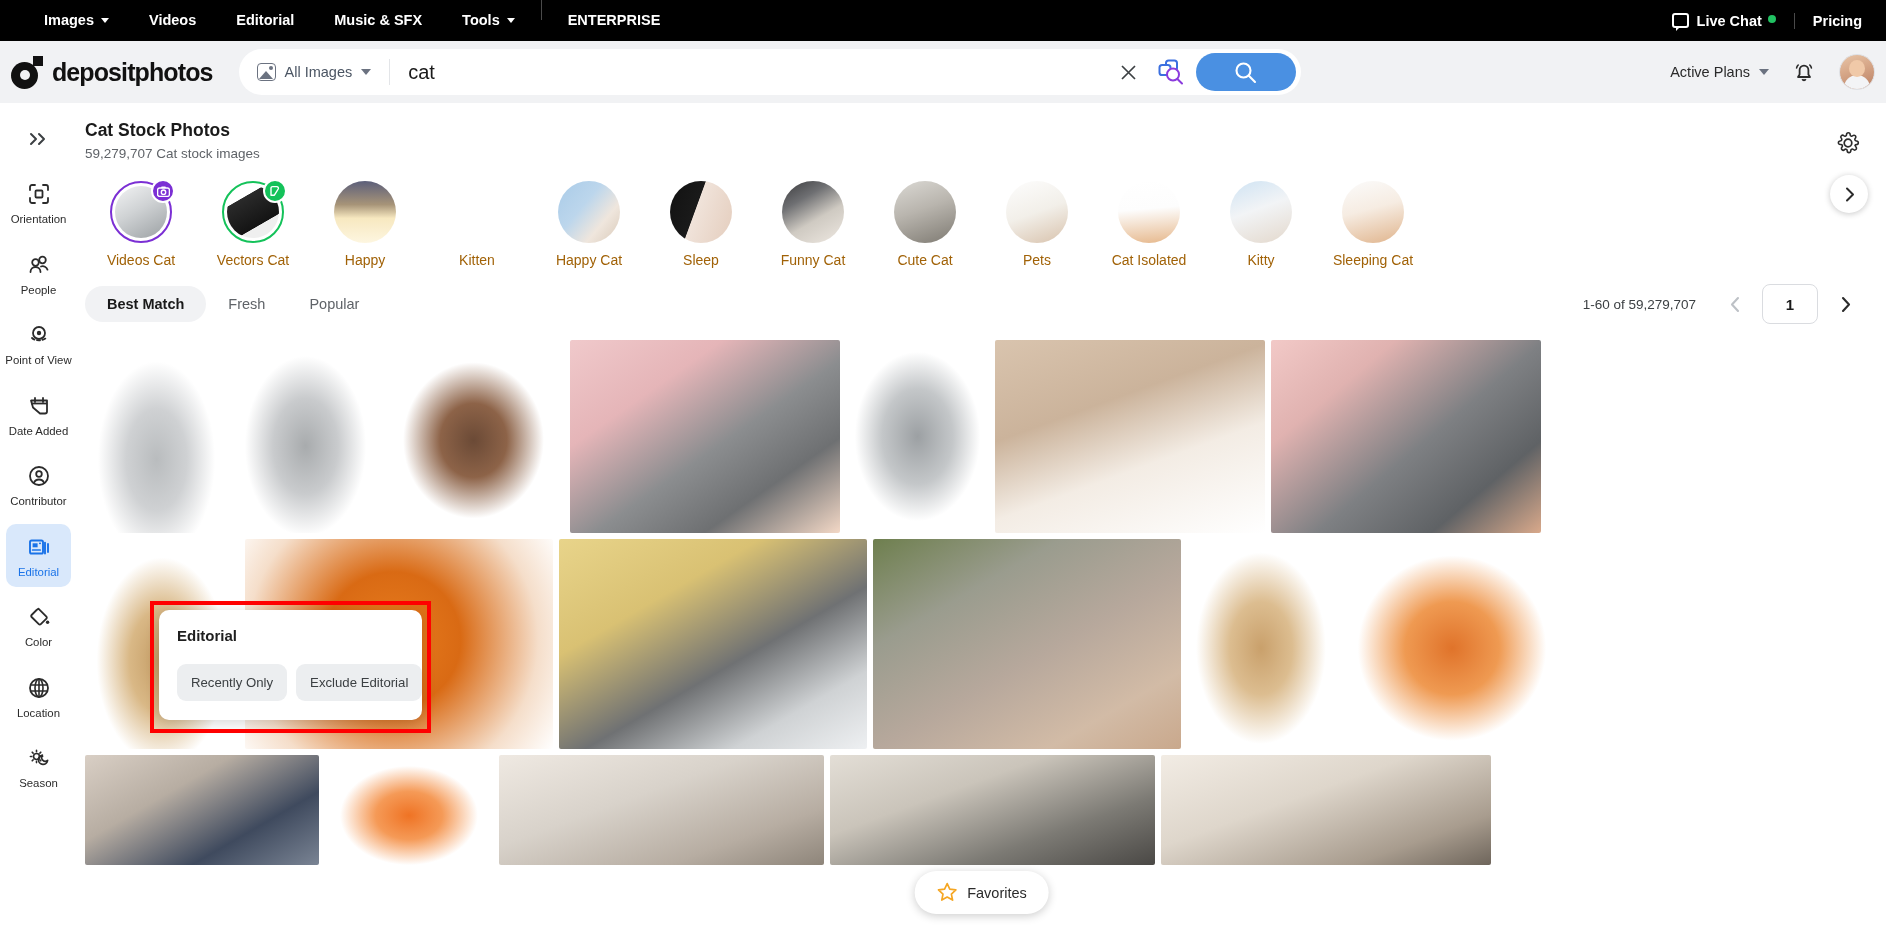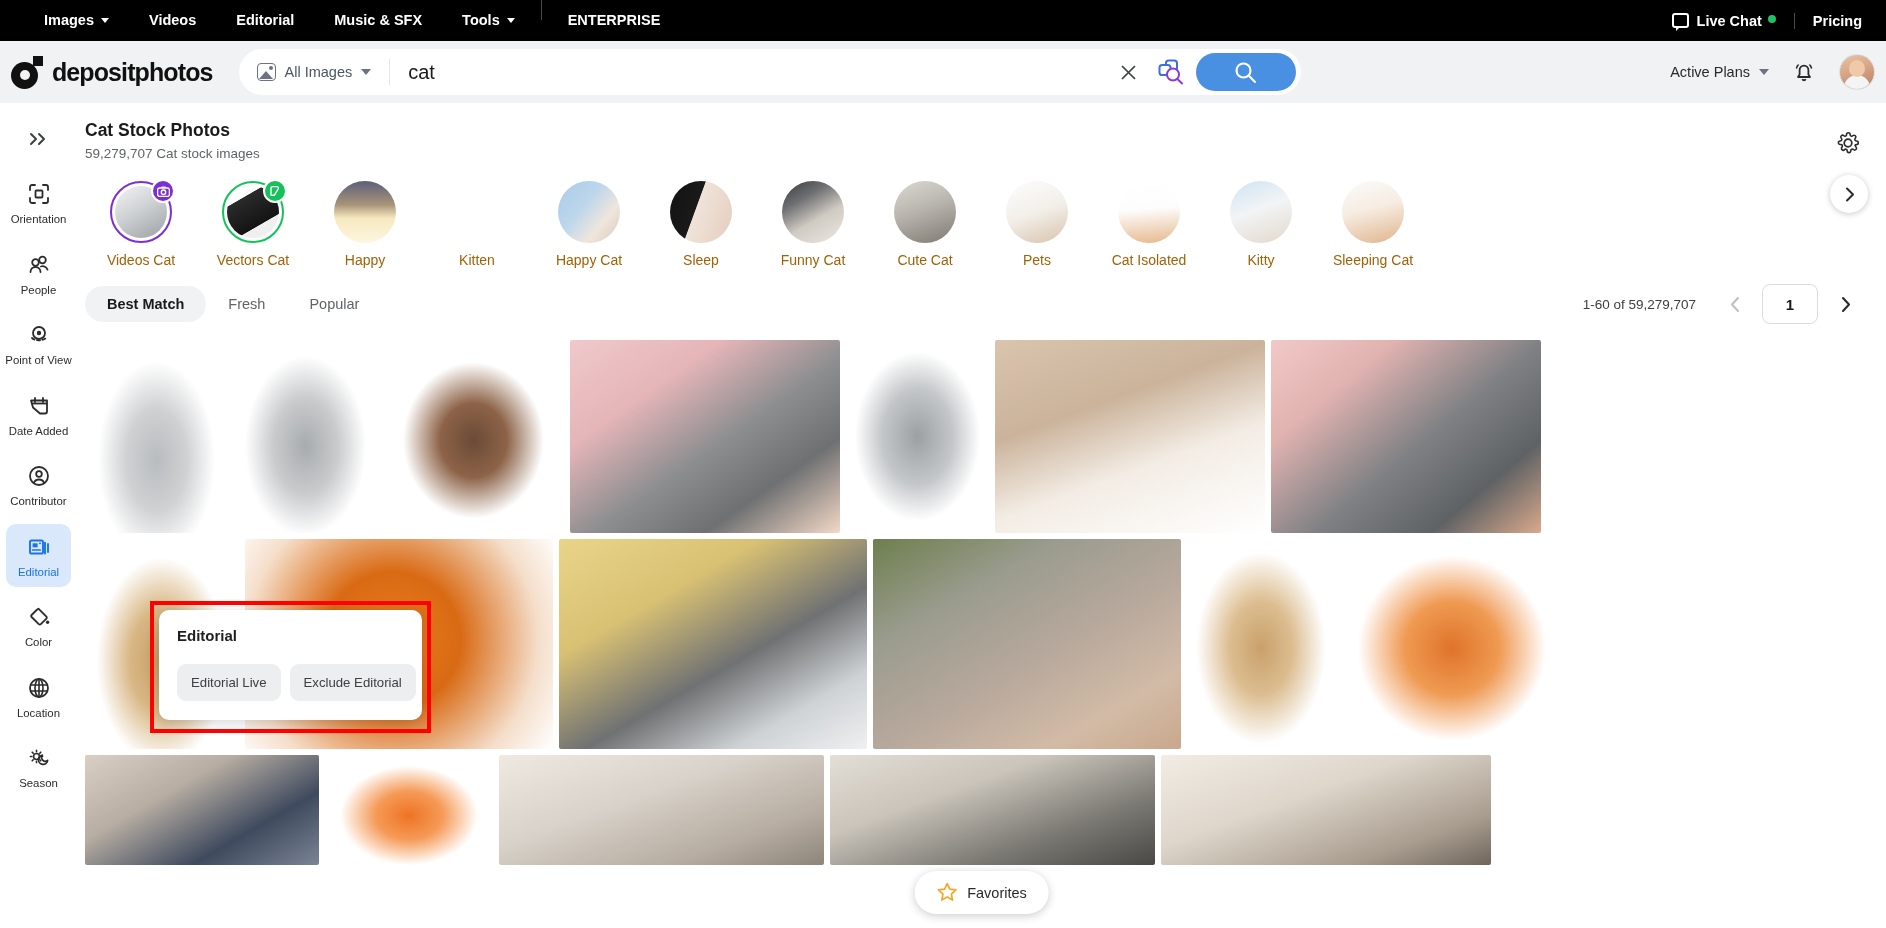--- a/index.html
+++ b/index.html
@@ -709,21 +709,21 @@
         <div class="cell" style="width:330px;height:110px">
           <div class="ph" style="background:linear-gradient(160deg,#f2ece4 0%,#ded6cb 40%,#a89c8e 78%,#6e655b 100%)"></div>
         </div>
       </div>
     </div>
 
     <div class="edpop">
       <div class="edpop-title">Editorial</div>
       <div class="edpop-btns">
         <button class="edbtn">
-          <span>Editorial Live</span>
+          <span>Recently Only</span>
         </button>
         <button class="edbtn">
           <span>Exclude Editorial</span>
         </button>
       </div>
     </div>
     <div class="redbox"></div>
 
     <div class="floating">
       <div class="fpill">

